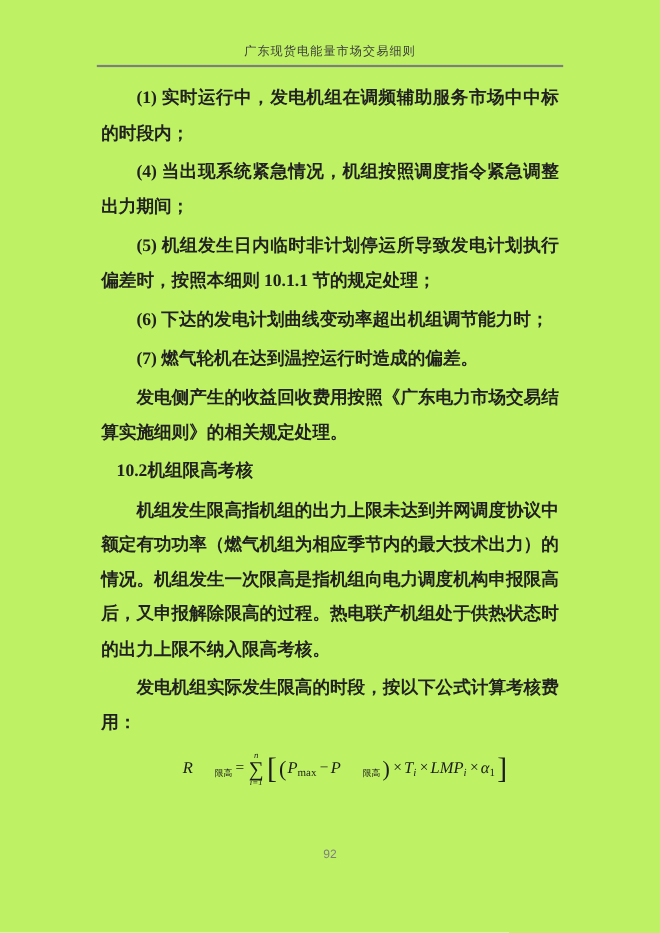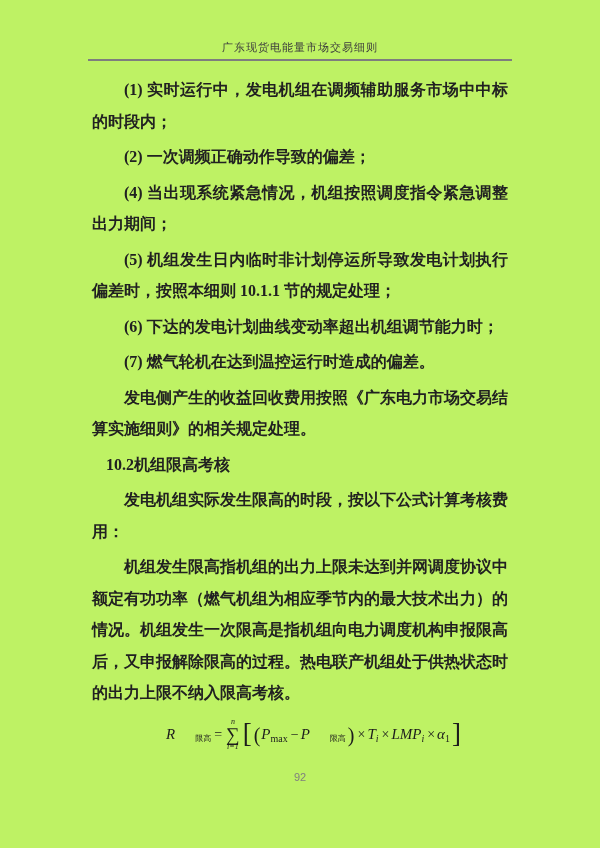--- a/index.html
+++ b/index.html
@@ -68,29 +68,28 @@
 <body>
 
 <div class="page">
 
   <div class="header-title">广东现货电能量市场交易细则</div>
   <div class="header-rule"></div>
 
   <div class="content">
     <div id="paragraphs">
         <p class="item">(1) 实时运行中，发电机组在调频辅助服务市场中中标的时段内；</p>
-        <p class="item">(2) 一次调频正确动作导致的偏差；</p>
         <p class="item">(4) 当出现系统紧急情况，机组按照调度指令紧急调整出力期间；</p>
         <p class="item">(5) 机组发生日内临时非计划停运所导致发电计划执行偏差时，按照本细则 10.1.1 节的规定处理；</p>
         <p class="item">(6) 下达的发电计划曲线变动率超出机组调节能力时；</p>
         <p class="item">(7) 燃气轮机在达到温控运行时造成的偏差。</p>
         <p class="para">发电侧产生的收益回收费用按照《广东电力市场交易结算实施细则》的相关规定处理。</p>
         <p class="heading">10.2机组限高考核</p>
+        <p class="para">机组发生限高指机组的出力上限未达到并网调度协议中额定有功功率（燃气机组为相应季节内的最大技术出力）的情况。机组发生一次限高是指机组向电力调度机构申报限高后，又申报解除限高的过程。热电联产机组处于供热状态时的出力上限不纳入限高考核。</p>
         <p class="para">发电机组实际发生限高的时段，按以下公式计算考核费用：</p>
-        <p class="para">机组发生限高指机组的出力上限未达到并网调度协议中额定有功功率（燃气机组为相应季节内的最大技术出力）的情况。机组发生一次限高是指机组向电力调度机构申报限高后，又申报解除限高的过程。热电联产机组处于供热状态时的出力上限不纳入限高考核。</p>
       </div>
 
     <div class="formula-row">
       <span class="fx">
         <span class="var">R</span>
           <sub class="cjk">限高</sub>
         <span class="op">=</span>
         <span class="sigma">
           <span class="lim">n</span>
           <span class="sym">∑</span>

